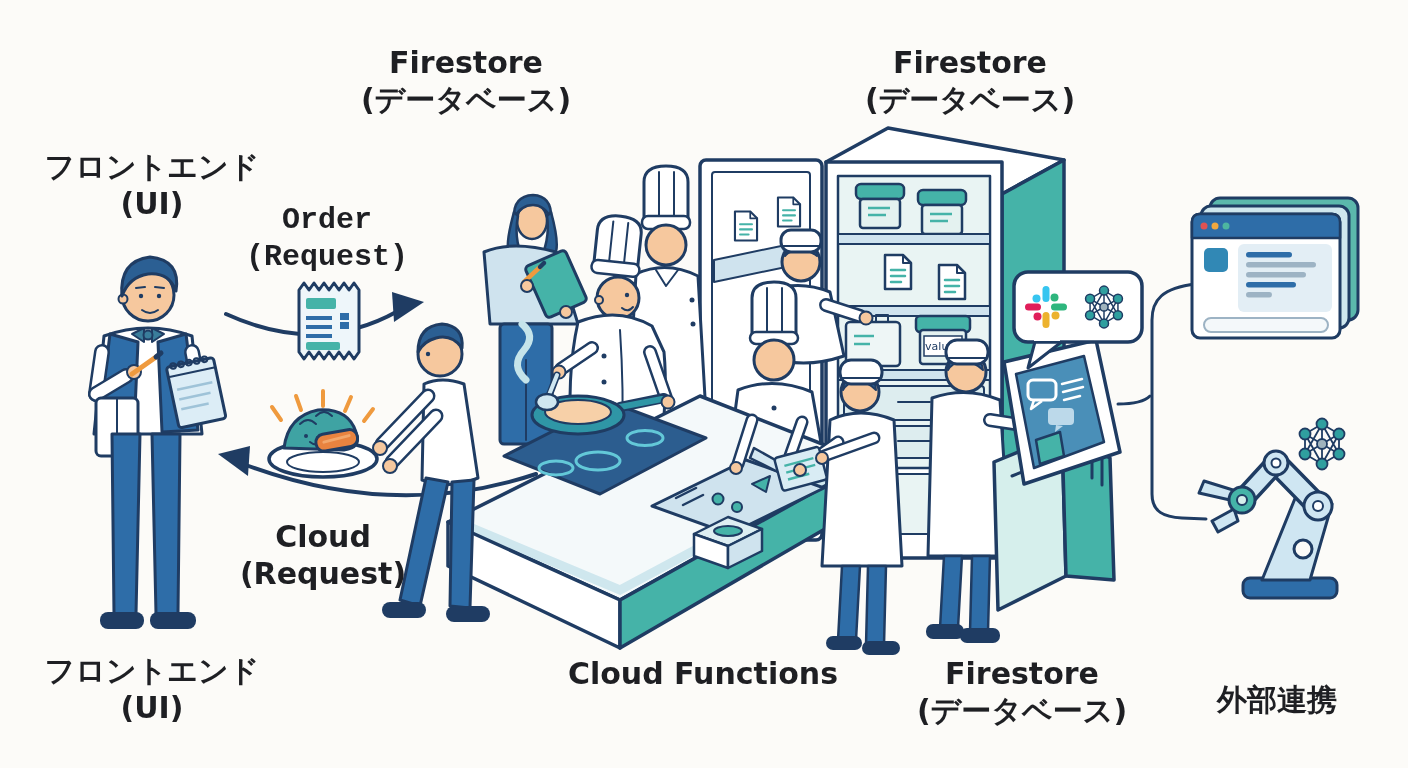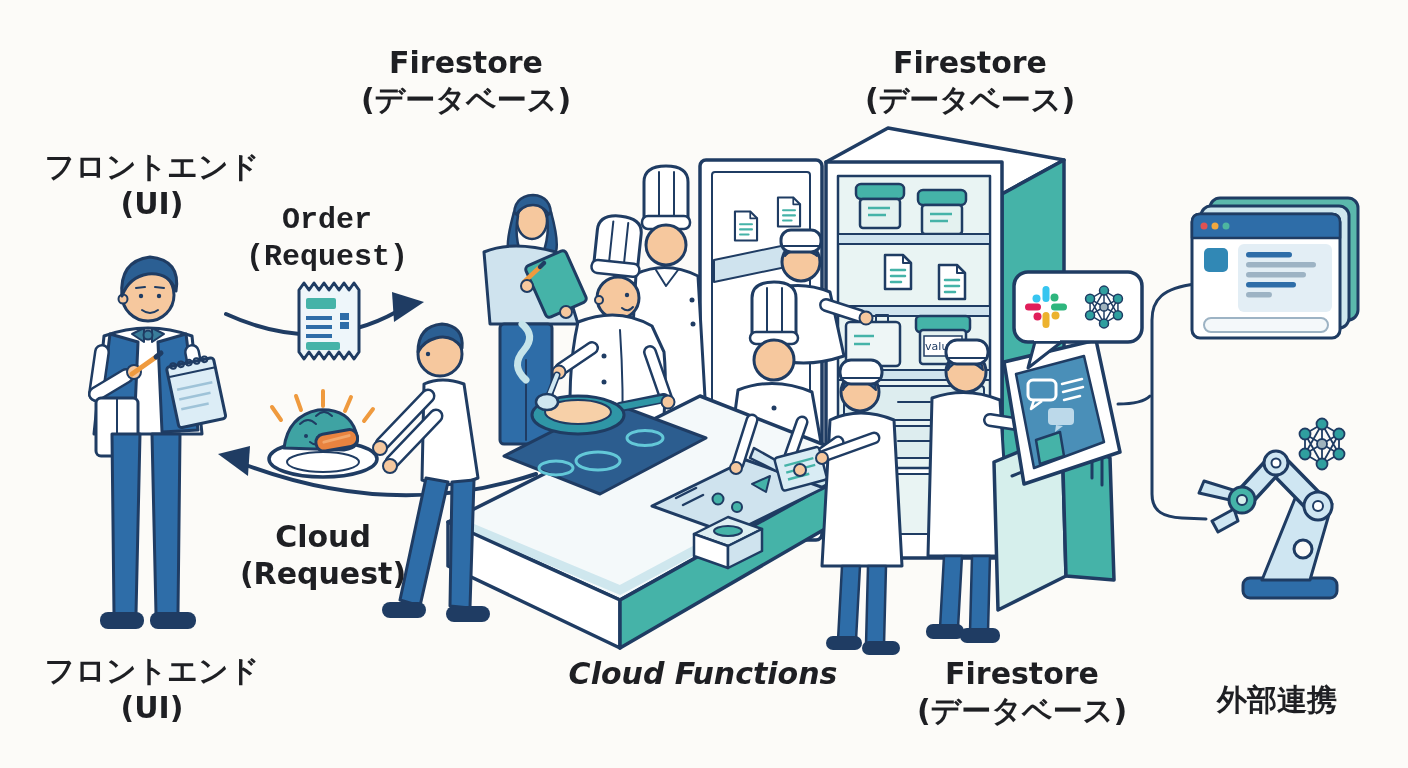--- a/index.html
+++ b/index.html
@@ -476,21 +476,21 @@
   <div>(Request)</div>
 </div>
 <div class="label" style="left:223px;top:518px;width:200px;">
   <div>Cloud</div>
   <div>(Request)</div>
 </div>
 <div class="label" style="left:30px;top:652px;width:244px;">
   <div>フロントエンド</div>
   <div>(UI)</div>
 </div>
-<div class="label" style="left:553px;top:655px;width:300px;font-style:italic;">
+<div class="label" style="left:553px;top:655px;width:300px;">
   <div>Cloud Functions</div>
 </div>
 <div class="label" style="left:892px;top:655px;width:260px;">
   <div>Firestore</div>
   <div>(データベース)</div>
 </div>
 <div class="label" style="left:1157px;top:681px;width:240px;">
   <div>外部連携</div>
 </div>
 </div>

